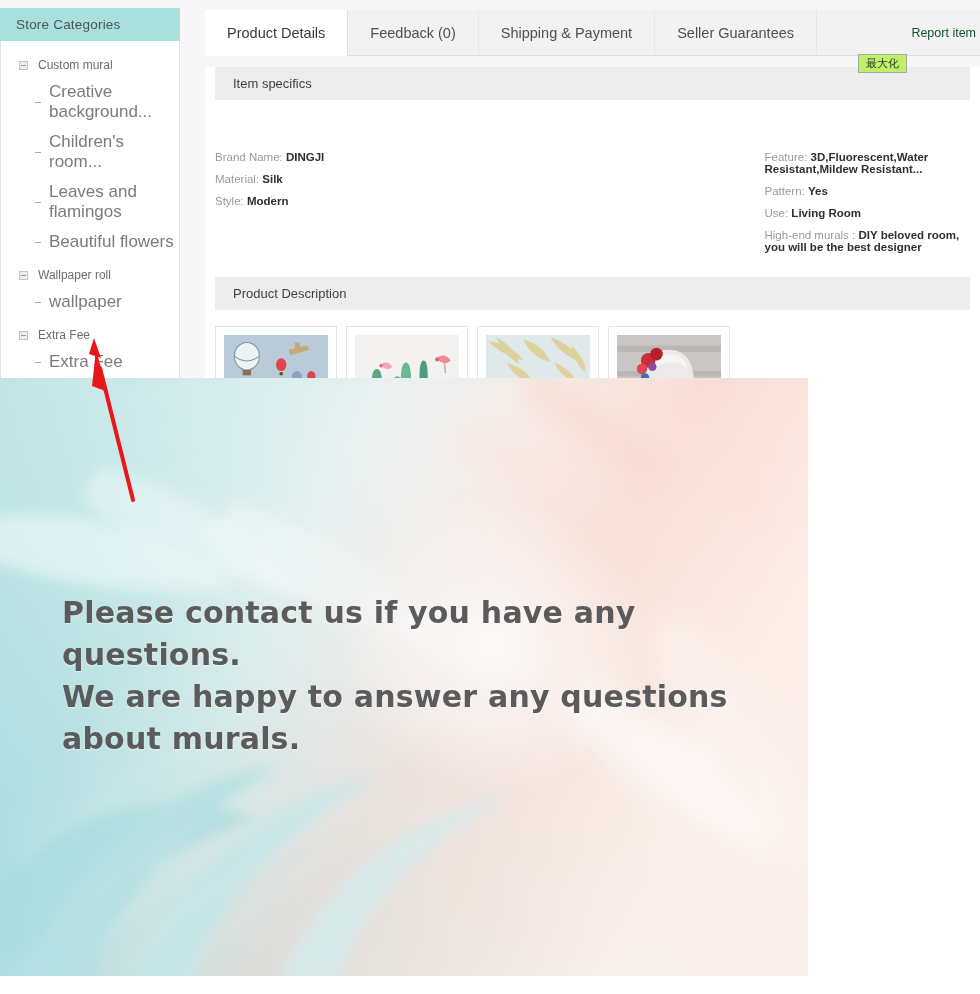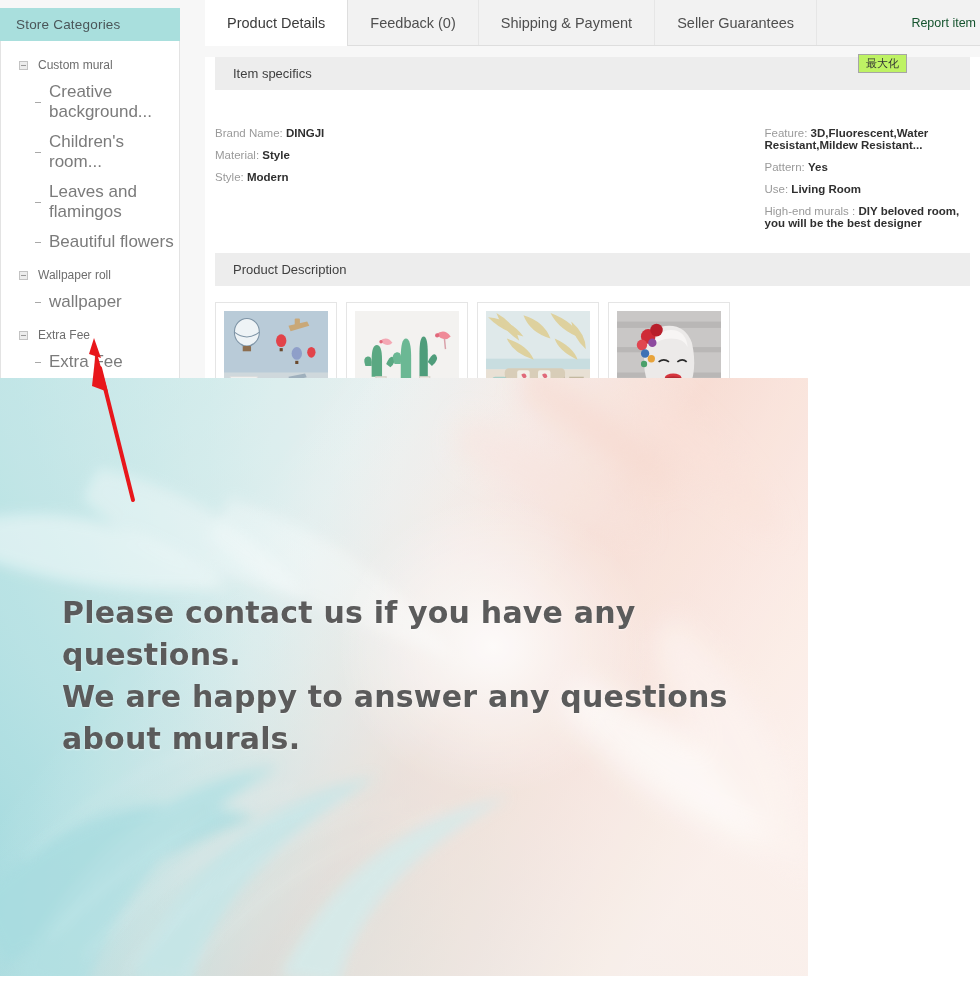--- a/index.html
+++ b/index.html
@@ -64,21 +64,21 @@
     content:""; position:absolute; left:0; top:0; width:100%; height:100%;
     background:
       linear-gradient(to bottom right, transparent 47%, #e0b055 47%, #e0b055 53%, transparent 53%),
       linear-gradient(to bottom left,  transparent 47%, #e0b055 47%, #e0b055 53%, transparent 53%);
     background-size: 50% 100%, 50% 100%;
     background-position: left top, right top;
     background-repeat: no-repeat;
   }
 
   
-  .content { position:absolute; left:205px; top:0; width:775px; }
+  .content { position:absolute; left:205px; top:10px; width:775px; }
 
   .tabbar {
     position: relative;
     height: 46px;
     background: #f2f2f2;
     border-bottom: 1px solid #dedede;
     display: flex; align-items: stretch;
   }
   .tab {
     display:flex; align-items:center;
@@ -113,21 +113,21 @@
   .body-panel { background:#fff; padding: 0 0 0 0; }
 
   .sec-head {
     background: #ededed;
     color: #3f3f3f;
     font-size: 13px;
     padding: 9px 0 9px 18px;
     margin: 11px 10px 0 10px;
   }
 
-  .specs { display:flex; padding: 32px 0 8px 0; }
+  .specs { display:flex; padding: 12px 0 8px 0; margin-top: 34px; }
   .spec-col { width: 50%; padding-left: 10px; }
   .spec-col.right { padding-left: 172px; }
   .spec-row { font-size: 11.5px; color:#9a9a9a; padding: 5px 0; }
   .spec-row b { color:#2f2f2f; font-weight:700; }
 
   .thumb-row { display:flex; gap: 9px; padding: 16px 0 0 10px; }
   .thumb {
     width: 122px; height: 116px;
     border: 1px solid #e5e5e5;
     background:#fff;
@@ -261,21 +261,21 @@
         <div class="sec-head">Item specifics</div>
 
         <div class="specs">
           <div class="spec-col">
             <div class="spec-row">
               <span>Brand Name:</span>
               <b>DINGJI</b>
             </div>
             <div class="spec-row">
               <span>Material:</span>
-              <b>Style</b>
+              <b>Silk</b>
             </div>
             <div class="spec-row">
               <span>Style:</span>
               <b>Modern</b>
             </div>
           </div>
           <div class="spec-col right">
             <div class="spec-row">
               <span>Feature:</span>
               <b>3D,Fluorescent,Water Resistant,Mildew Resistant...</b>

